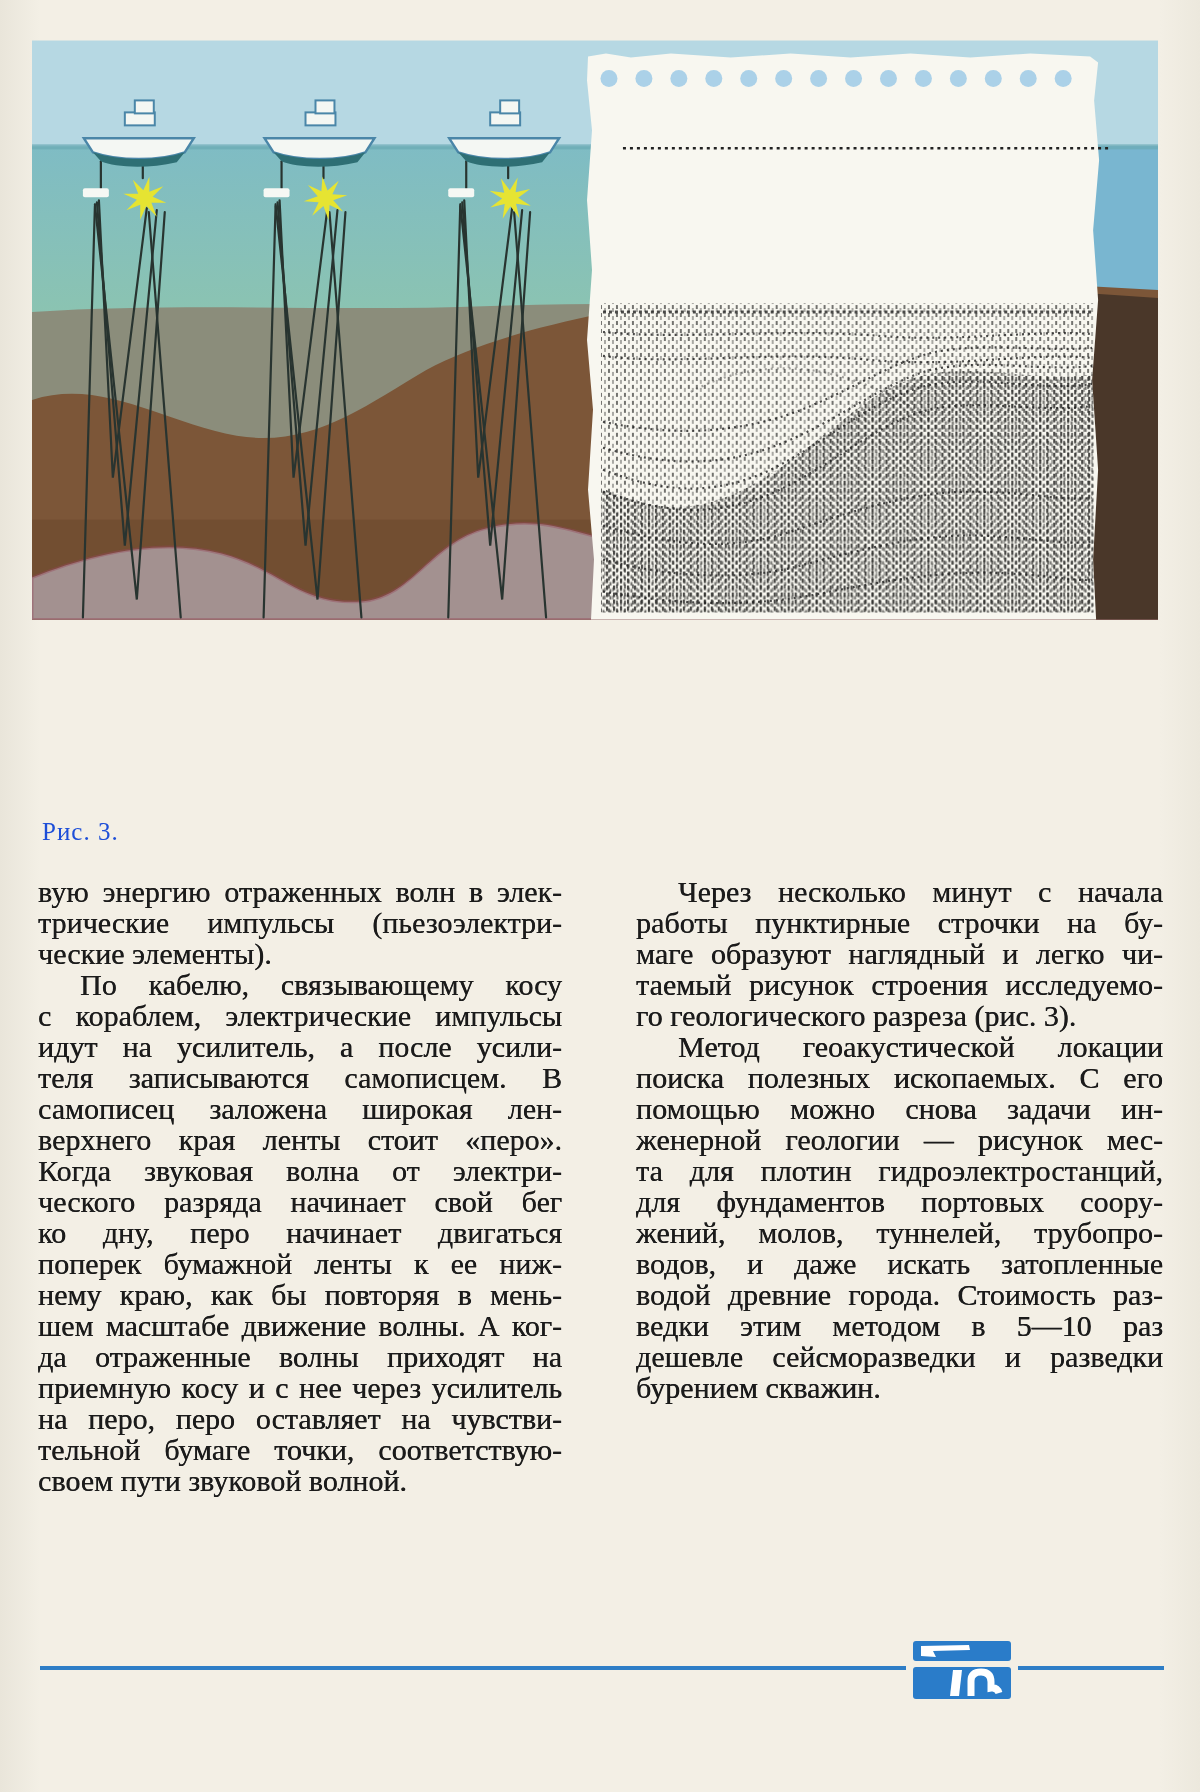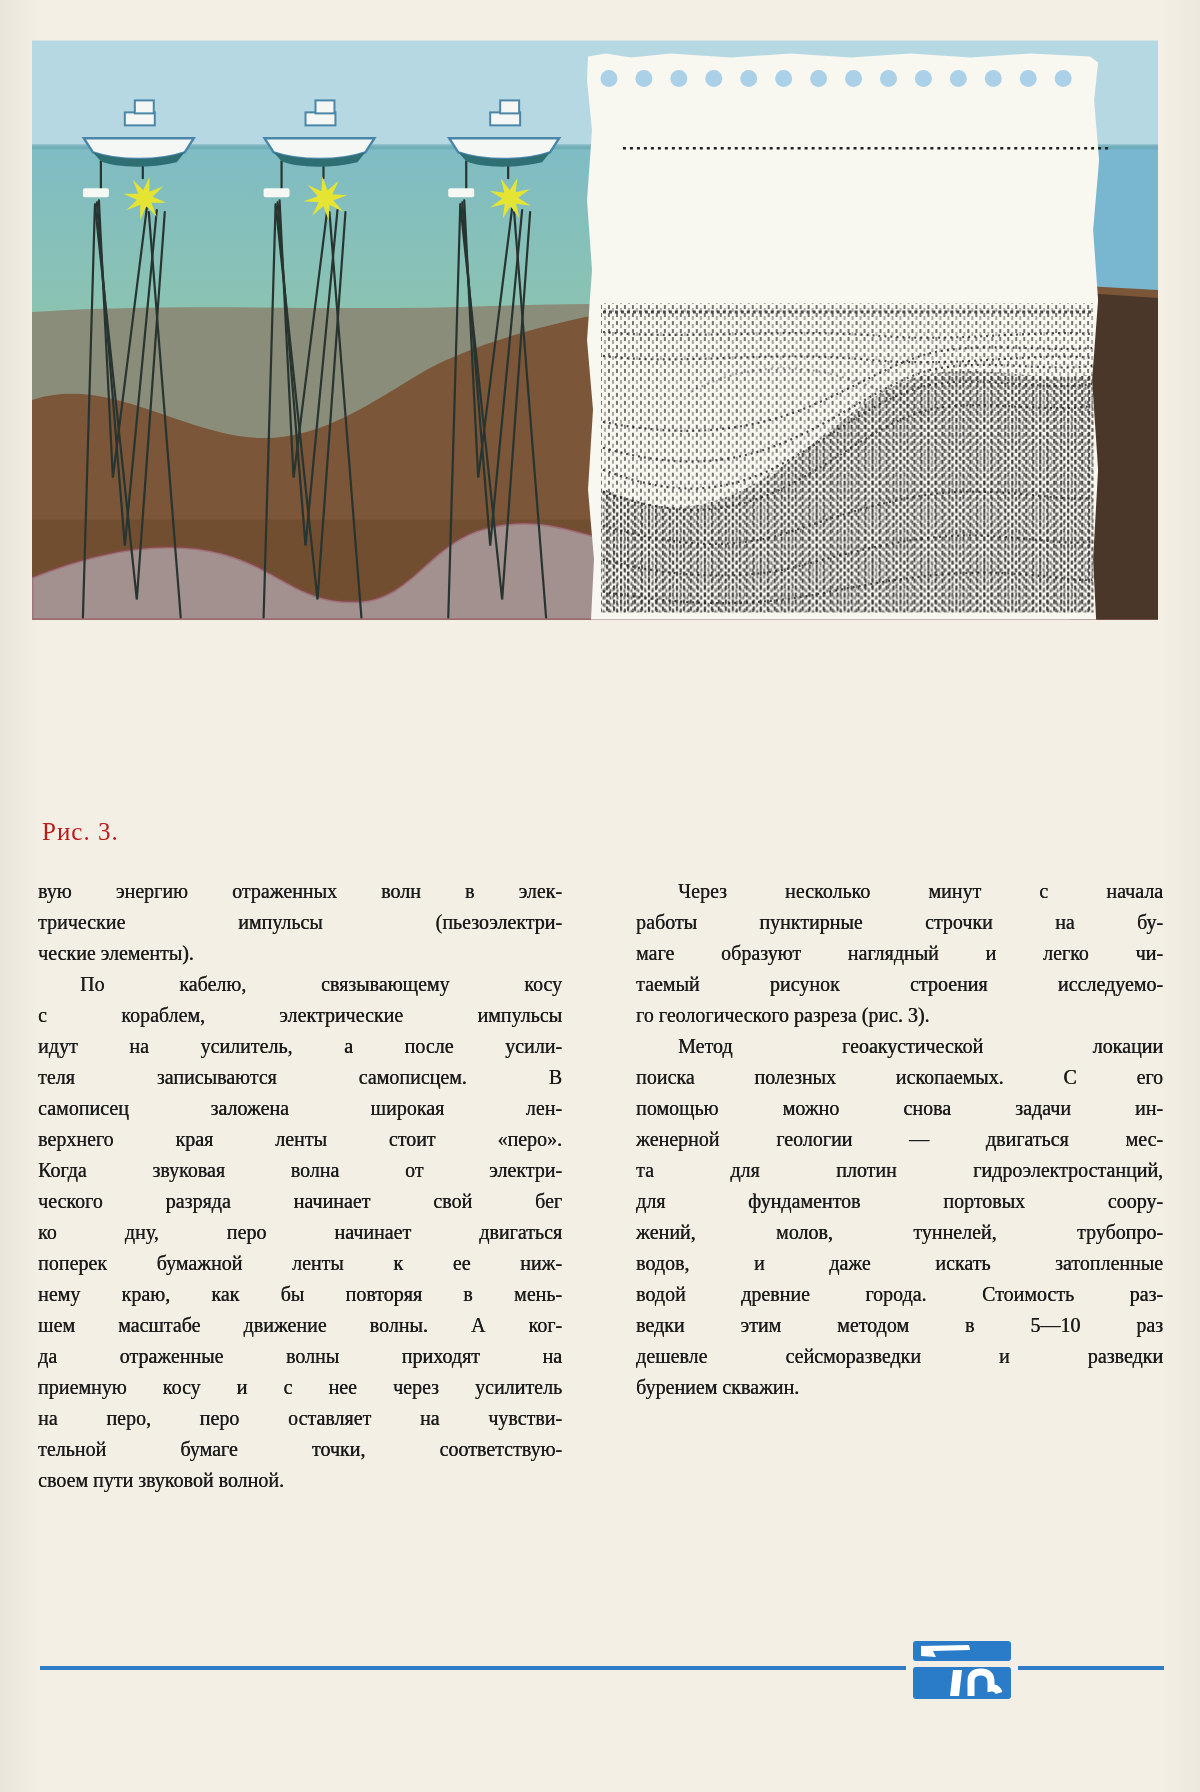--- a/index.html
+++ b/index.html
@@ -6,25 +6,25 @@
   body{
     width:1200px;height:1792px;position:relative;
     background:linear-gradient(90deg,#e9e5da 0px,#f3efe5 40px,#f3efe5 1160px,#ece8dd 1200px);
     font-family:"Liberation Serif", serif;
     color:#1b1b1b;
     overflow:hidden;
   }
   .illustration{position:absolute;left:32px;top:40px;width:1126px;height:580px;}
   .caption{
     position:absolute;left:42px;top:818px;
-    font-size:25px;letter-spacing:1px;color:#b91c1c;
+    font-size:25px;letter-spacing:1px;color:#1d4ed8;
   }
   .column{
     position:absolute;top:876px;
-    font-size:20px;line-height:31px;
+    font-size:30px;line-height:31px;
     text-shadow:0.35px 0 0 currentColor;
   }
   .col-left{left:38px;width:524px;}
   .col-right{left:636px;width:527px;}
   .para{margin:0;}
   .tline{text-align:justify;text-align-last:justify;white-space:normal;}
   .tline.last{text-align-last:left;}
   .tline.ind{text-indent:42px;}
   .footer-rule{position:absolute;height:4px;background:#2d7dc6;top:1666px;}
   .rule-left{left:40px;width:866px;}
@@ -191,21 +191,21 @@
       <div class="tline ind">Через несколько минут с начала</div>
       <div class="tline">работы пунктирные строчки на бу-</div>
       <div class="tline">маге образуют наглядный и легко чи-</div>
       <div class="tline">таемый рисунок строения исследуемо-</div>
       <div class="tline last">го геологического разреза (рис. 3).</div>
     </div>
     <div class="para">
       <div class="tline ind">Метод геоакустической локации</div>
       <div class="tline">поиска полезных ископаемых. С его</div>
       <div class="tline">помощью можно снова задачи ин-</div>
-      <div class="tline">женерной геологии — двигаться мес-</div>
+      <div class="tline">женерной геологии — рисунок мес-</div>
       <div class="tline">та для плотин гидроэлектростанций,</div>
       <div class="tline">для фундаментов портовых соору-</div>
       <div class="tline">жений, молов, туннелей, трубопро-</div>
       <div class="tline">водов, и даже искать затопленные</div>
       <div class="tline">водой древние города. Стоимость раз-</div>
       <div class="tline">ведки этим методом в 5—10 раз</div>
       <div class="tline">дешевле сейсморазведки и разведки</div>
       <div class="tline last">бурением скважин.</div>
     </div>
   </div>

